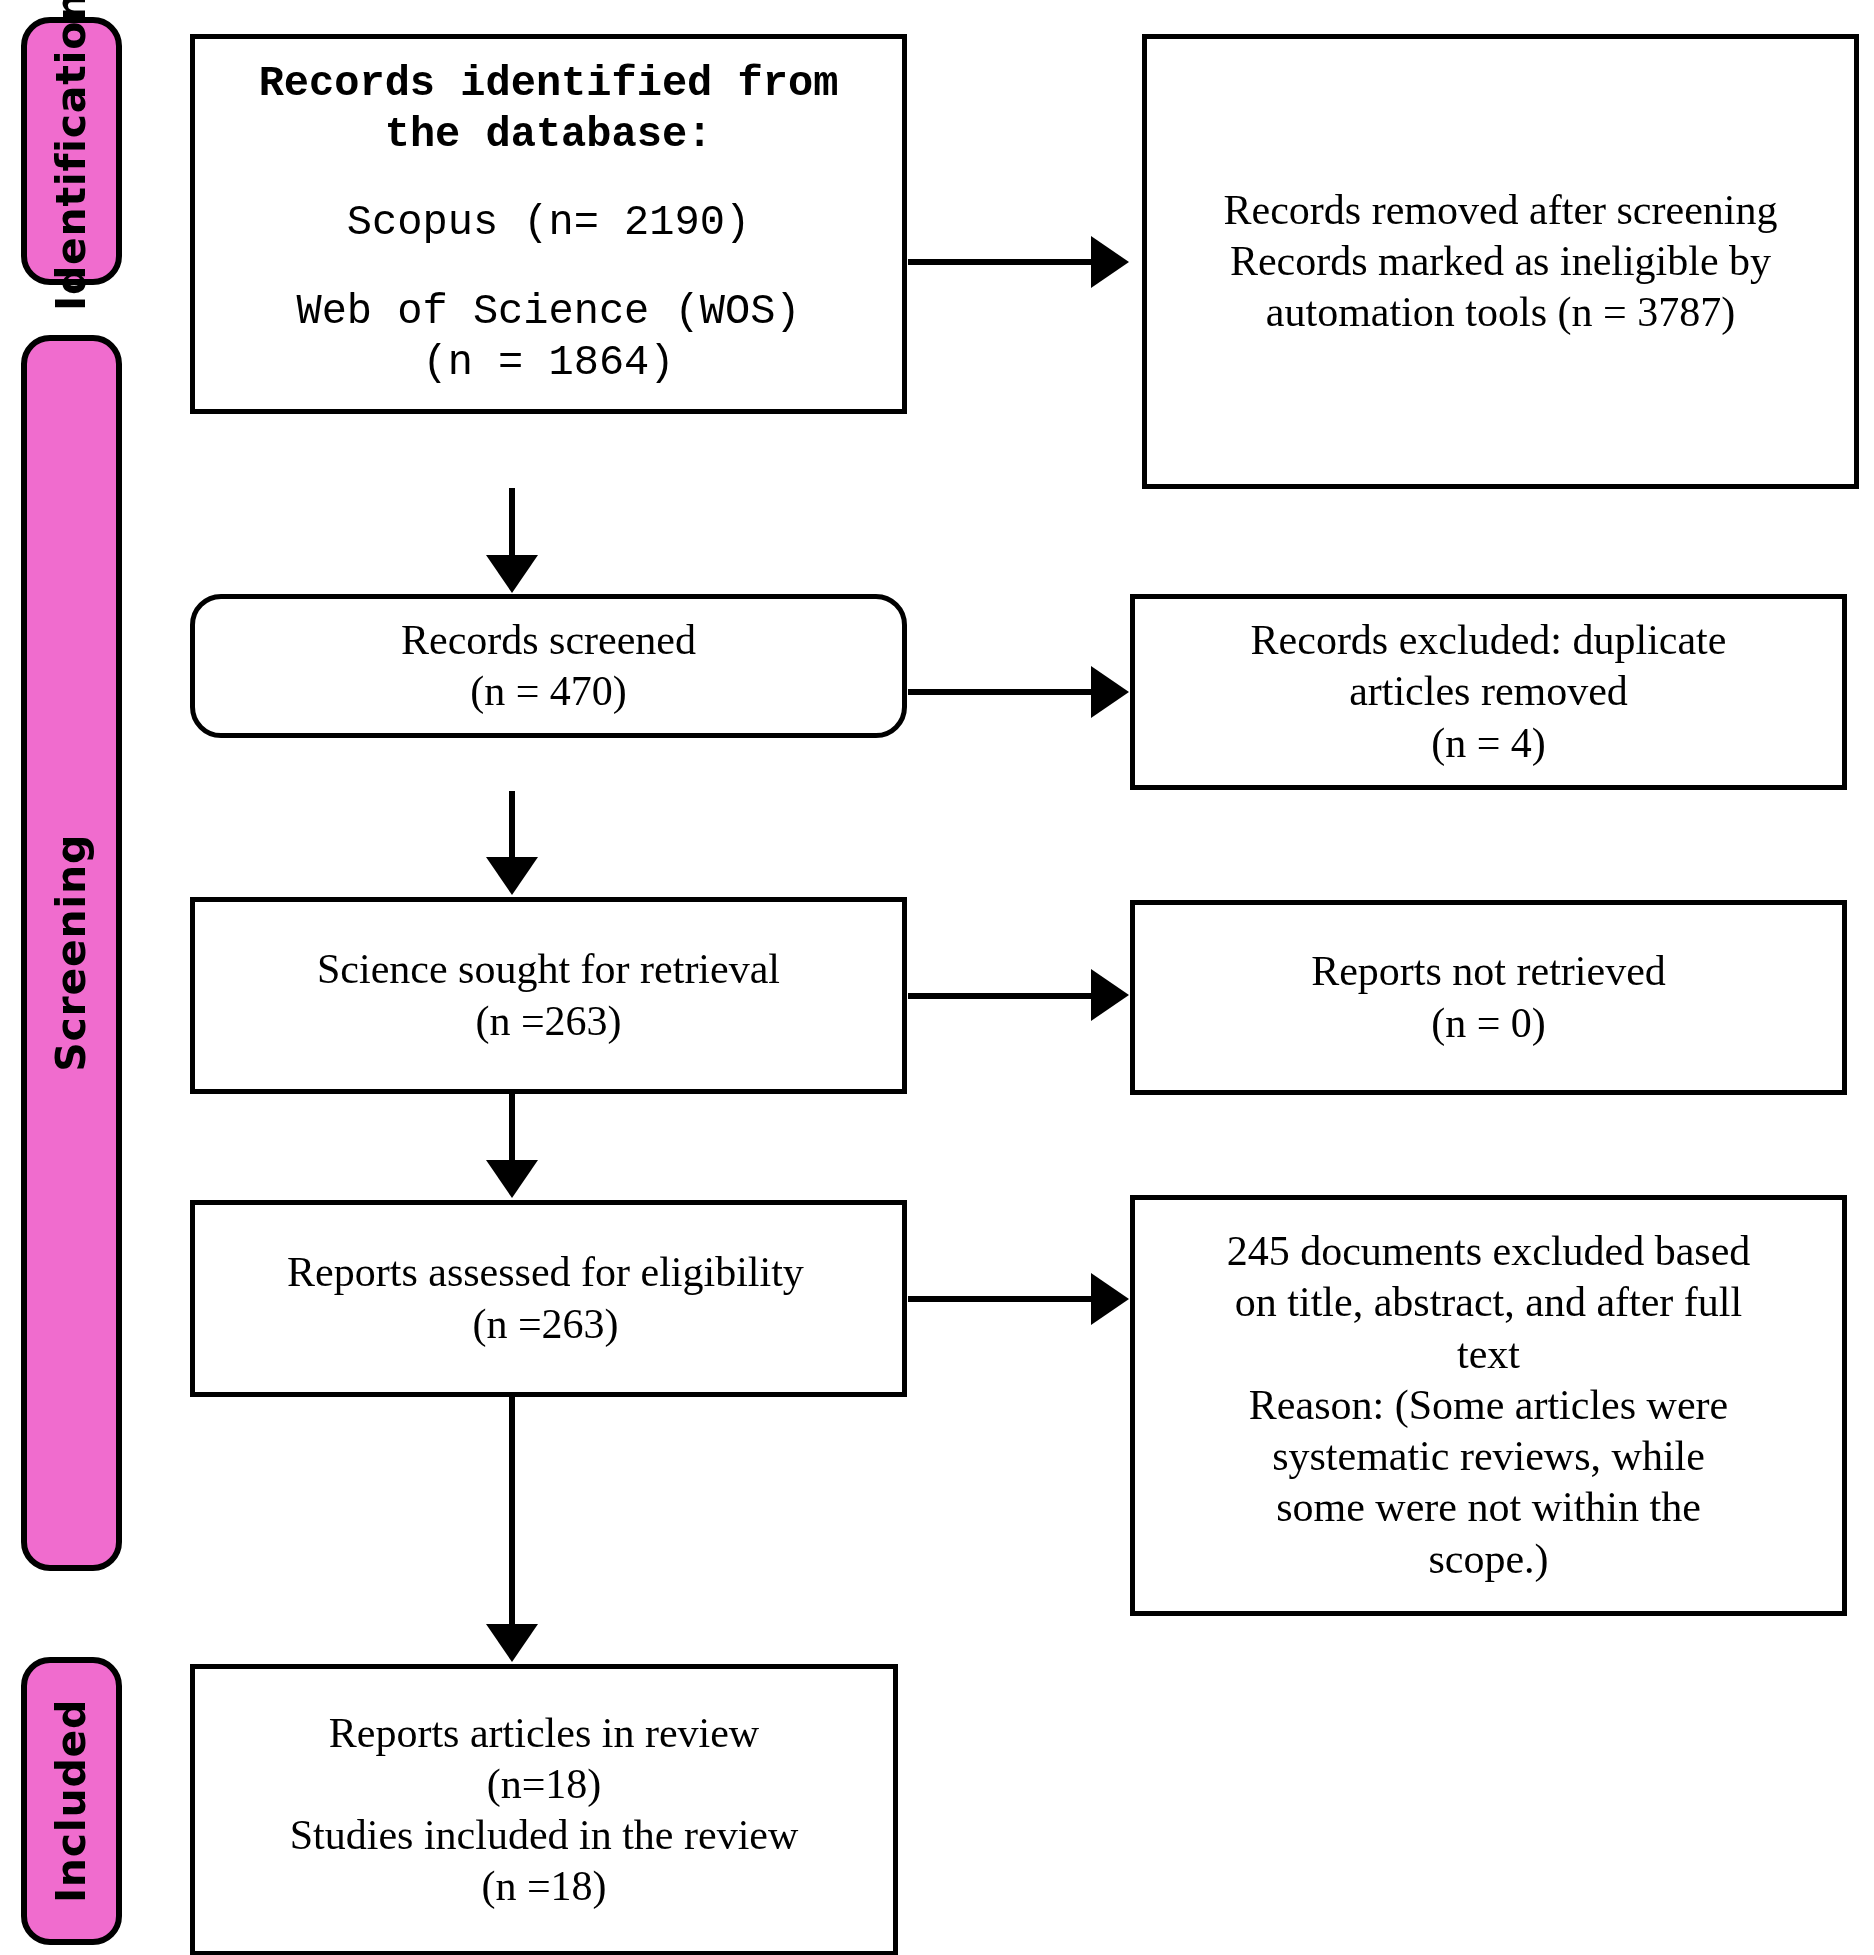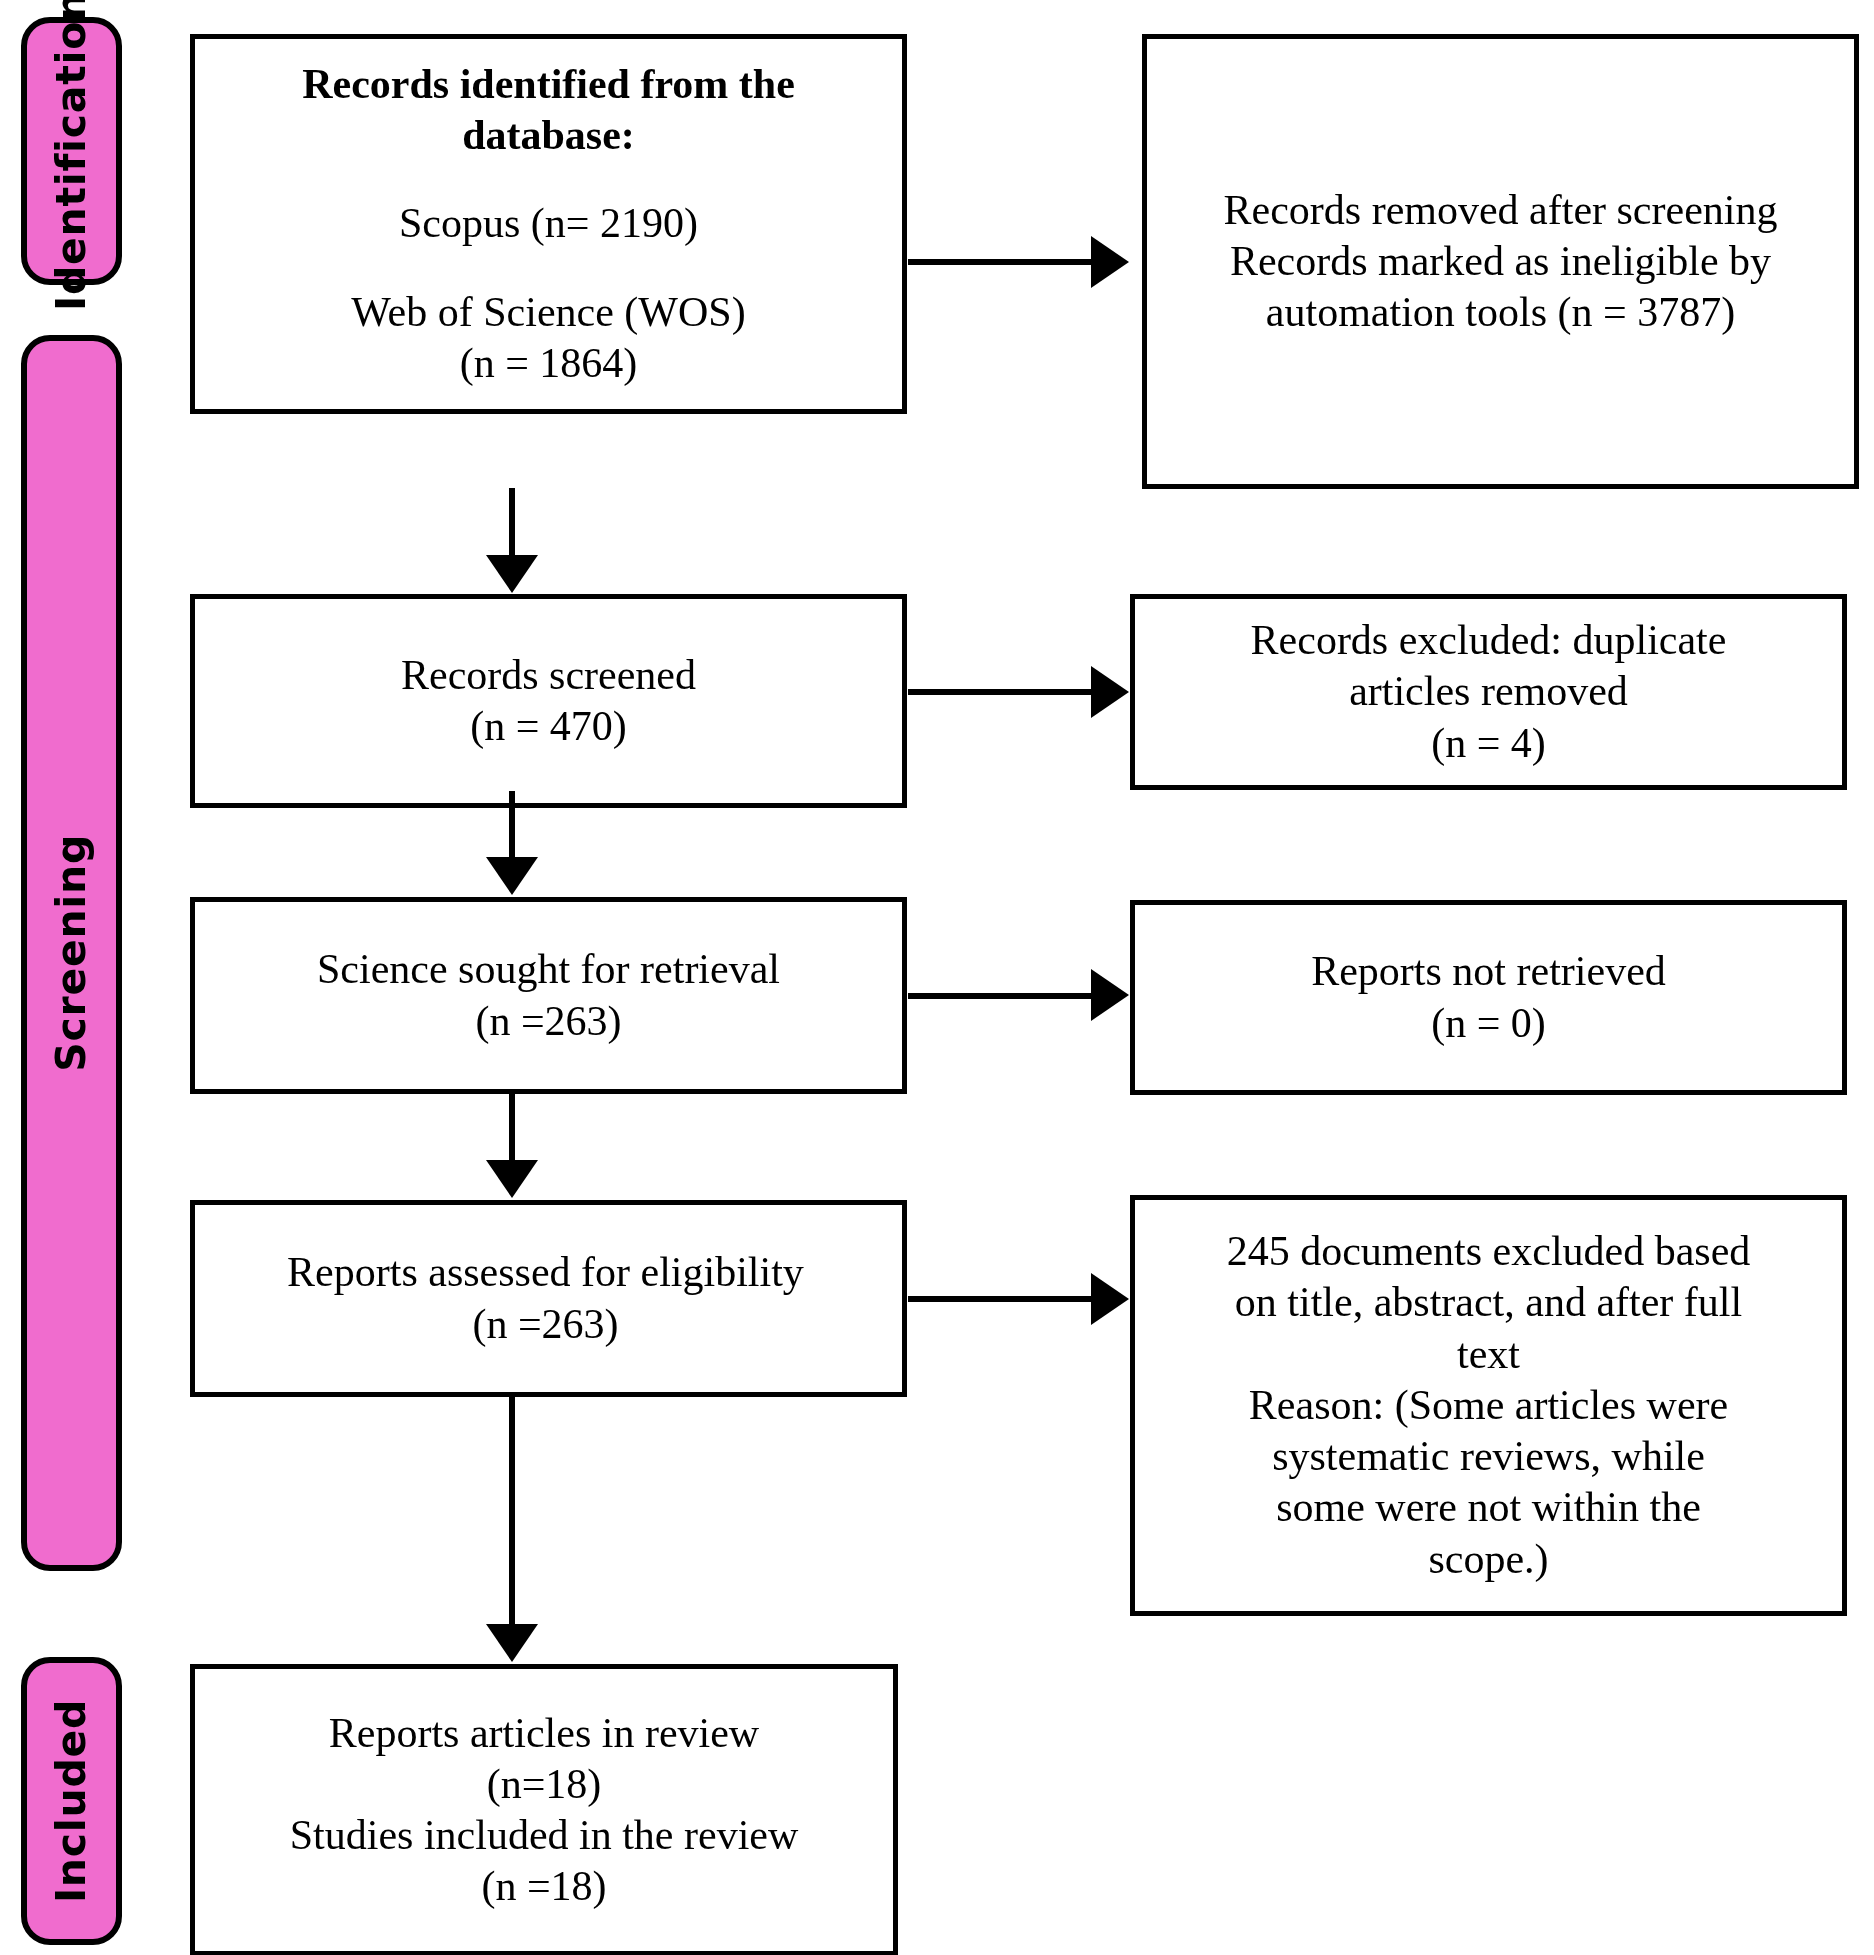--- a/index.html
+++ b/index.html
@@ -98,42 +98,42 @@
   </div>
 
   <div class="phase-bar" style="left:20.5px; top:335px; width:101px; height:1236px;">
     <span class="phase-label">Screening</span>
   </div>
 
   <div class="phase-bar" style="left:20.5px; top:1657px; width:101px; height:288px;">
     <span class="phase-label">Included</span>
   </div>
 
-  <div class="box" style="left:190px; top:34px; width:717px; height:380px;">
+  <div class="box" style="left:190px; top:34px; width:717px; height:380px;font-family:Liberation Mono, monospace;">
     <span class="line bold">Records identified from the database:</span>
     <span class="spacer-md"></span>
     <span class="line">Scopus (n= 2190)</span>
     <span class="spacer-md"></span>
     <span class="line">Web of Science (WOS)
 (n = 1864)</span>
   </div>
 
   <div class="box" style="left:1130px; top:34px; width:717px; height:455px;margin-left:12px;">
     <span class="line">Records removed after screening
 Records marked as ineligible by
 automation tools (n = 3787)</span>
   </div>
 
   <div class="h-line" style="left:908px; top:259px; width:183px;"></div>
   <div class="h-head" style="left:1091px; top:236px;"></div>
 
   <div class="v-line" style="left:509px; top:488px; width:6.2px; height:68px;"></div>
   <div class="v-head" style="left:486px; top:555px;"></div>
 
-  <div class="box" style="left:190px; top:594px; width:717px; height:214px;">
+  <div class="box" style="left:190px; top:594px; width:717px; height:144px;border-radius:31px;">
     <span class="line">Records screened</span>
     <span class="line">(n = 470)</span>
   </div>
 
   <div class="box" style="left:1130px; top:594px; width:717px; height:196px;">
     <span class="line">Records excluded: duplicate
 articles removed</span>
     <span class="line">(n = 4)</span>
   </div>
 

